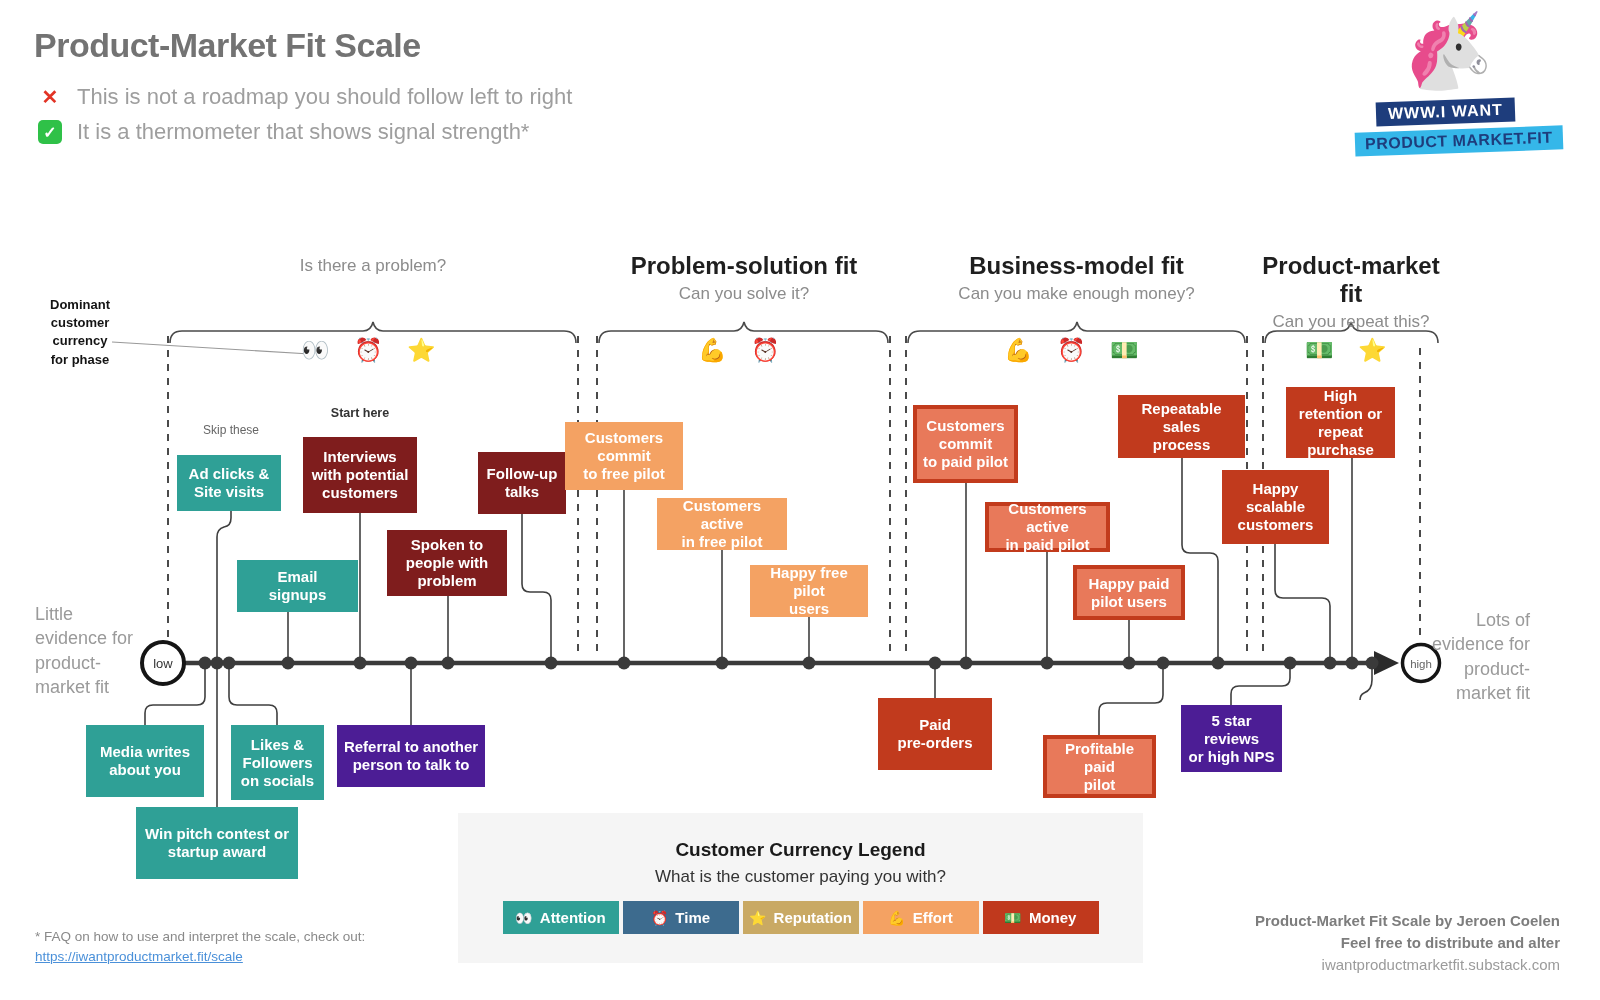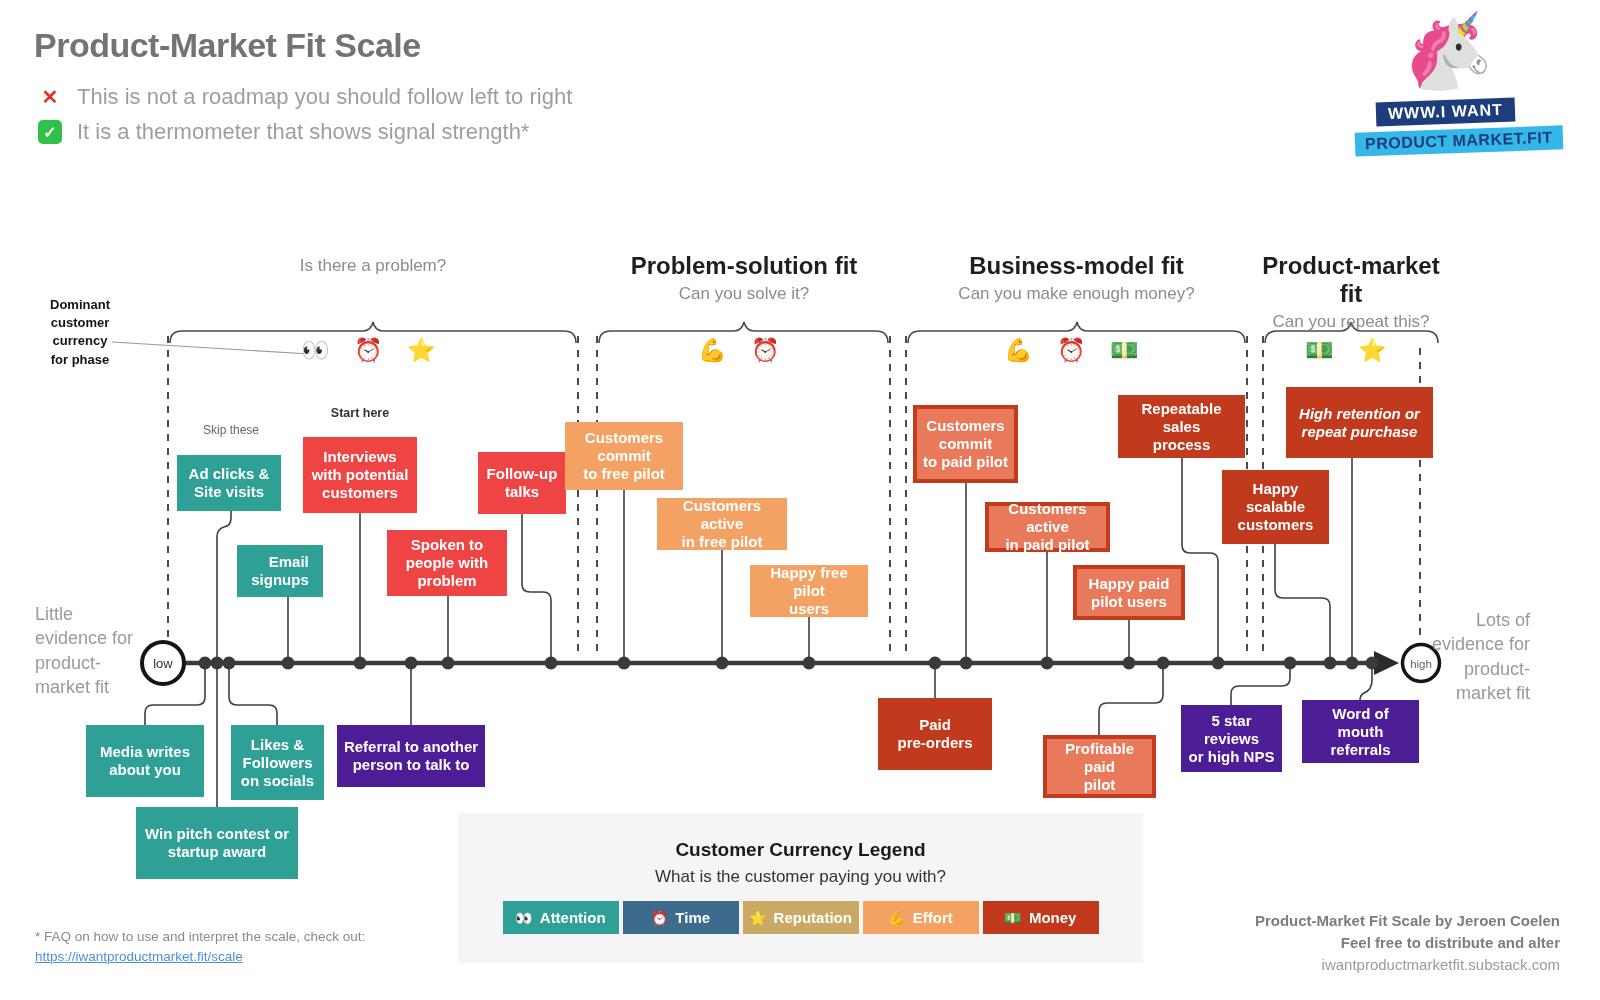--- a/index.html
+++ b/index.html
@@ -30,21 +30,21 @@
   .phase .pt{font-size:24px;font-weight:700;color:#1f1f1f;}
   .phase .ps{font-size:17px;color:#8c8c8c;margin-top:4px;}
   .emoji-row{text-align:center;font-size:23px;letter-spacing:9px;white-space:nowrap;}
 
   .ml{white-space:pre-line;}
 
   
   .bx{box-sizing:border-box;display:flex;align-items:center;justify-content:center;text-align:center;
       color:#fff;font-weight:700;font-size:15px;line-height:1.2;padding:4px 6px;}
   .teal{background:#2fa096;}
-  .blue{background:#ef4444;}
+  .blue{background:#7f1d1d;}
   .orange{background:#f4a263;}
   .salmon{background:#e8795a;border:4px solid #c23b1c;}
   .red{background:#c13a1d;}
   .tan{background:#4c1d95;}
 
   .note{font-size:18px;color:#9a9a9a;line-height:1.35;}
   .dominant{font-size:13px;font-weight:700;color:#141414;line-height:1.4;text-align:center;}
   .small-note{font-size:12px;color:#666;text-align:center;}
   .small-note.b{font-weight:700;color:#333;font-size:12.5px;}
 
@@ -199,21 +199,21 @@
   <div class="abs note ml" style="left:1400px;top:608px;width:130px;text-align:right;">Lots of
 evidence for
 product-
 market fit</div>
 
   <div class="abs small-note" style="left:177px;top:423px;width:108px;">Skip these</div>
   <div class="abs small-note b" style="left:303px;top:406px;width:114px;">Start here</div>
 
   <div class="abs bx teal ml" style="left:177px;top:455px;width:104px;height:56px;">Ad clicks &amp;
 Site visits</div>
-  <div class="abs bx teal ml" style="left:237px;top:545px;width:86px;height:52px;text-align:right;">Email
+  <div class="abs bx teal ml" style="left:237px;top:560px;width:121px;height:52px;">Email
 signups</div>
   <div class="abs bx blue ml" style="left:303px;top:437px;width:114px;height:76px;">Interviews
 with potential
 customers</div>
   <div class="abs bx blue ml" style="left:387px;top:530px;width:120px;height:66px;">Spoken to
 people with
 problem</div>
   <div class="abs bx blue ml" style="left:478px;top:452px;width:88px;height:62px;">Follow-up
 talks</div>
   <div class="abs bx teal ml" style="left:86px;top:725px;width:118px;height:72px;">Media writes
@@ -241,29 +241,27 @@
 in paid pilot</div>
   <div class="abs bx salmon ml" style="left:1073px;top:565px;width:112px;height:55px;">Happy paid
 pilot users</div>
   <div class="abs bx red ml" style="left:1118px;top:395px;width:127px;height:63px;">Repeatable sales
 process</div>
   <div class="abs bx red ml" style="left:878px;top:698px;width:114px;height:72px;">Paid
 pre-orders</div>
   <div class="abs bx salmon ml" style="left:1043px;top:735px;width:113px;height:63px;">Profitable paid
 pilot</div>
 
-  <div class="abs bx red ml" style="left:1286px;top:387px;width:147px;height:71px;font-style:italic;">High retention or
+  <div class="abs bx red ml" style="left:1286px;top:387px;width:109px;height:71px;">High retention or
 repeat purchase</div>
   <div class="abs bx red ml" style="left:1222px;top:470px;width:107px;height:74px;">Happy
 scalable
 customers</div>
   <div class="abs bx tan ml" style="left:1181px;top:705px;width:101px;height:67px;">5 star reviews
 or high NPS</div>
-  <div class="abs bx tan ml" style="left:1302px;top:700px;width:117px;height:63px;">Word of mouth
-referrals</div>
 
   <div class="abs legend">
     <div class="leg-title">Customer Currency Legend</div>
     <div class="leg-sub">What is the customer paying you with?</div>
     <div class="chips">
       <div class="chip" style="background: rgb(47, 160, 150);">
         <span class="ci">👀</span>
         <span>Attention</span>
       </div>
       <div class="chip" style="background: rgb(61, 107, 142);">

